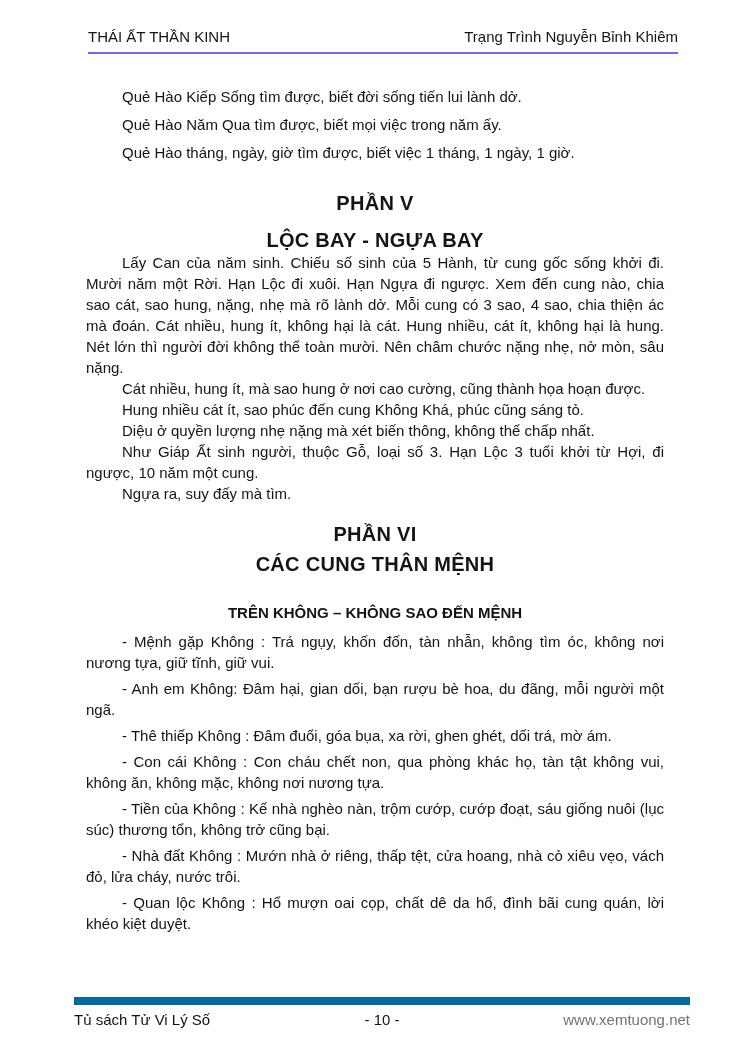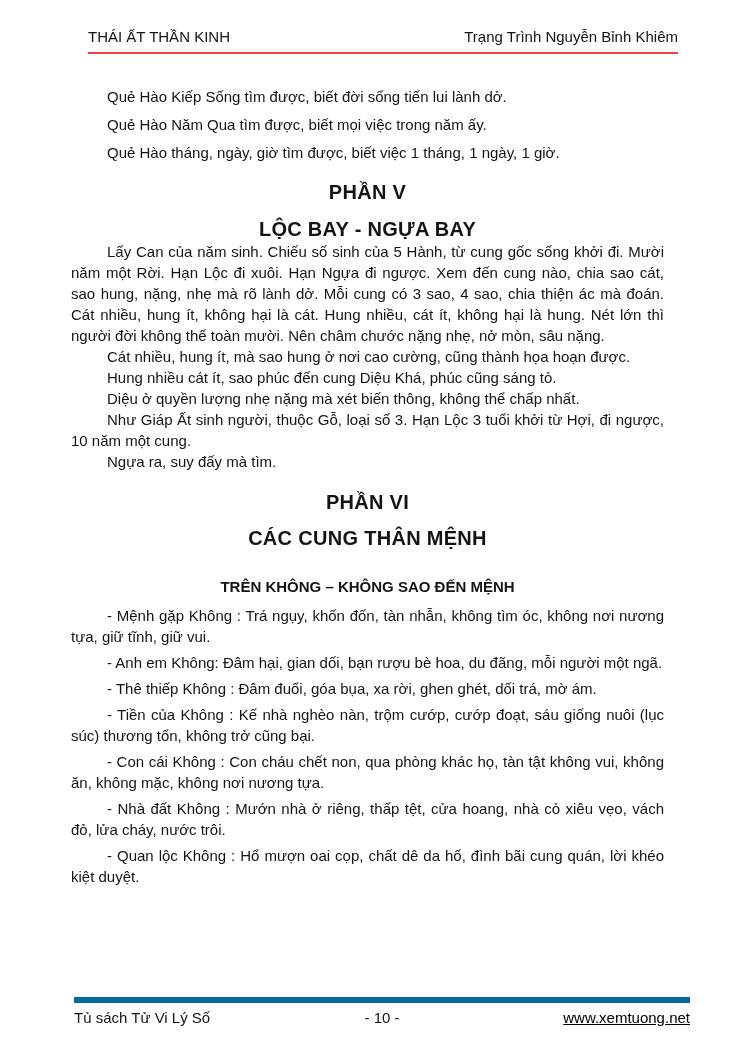--- a/index.html
+++ b/index.html
@@ -17,76 +17,75 @@
   }
   .header {
     position: absolute;
     top: 26px;
     left: 88px;
     right: 66px;
     display: flex;
     justify-content: space-between;
     align-items: flex-end;
     padding-bottom: 5px;
-    border-bottom: 2px solid #ef4444;
+    border-bottom: 2px solid #8b5cf6;
     font-size: 15px;
   }
   .content {
     position: absolute;
     top: 86px;
-    left: 71px;
+    left: 86px;
     right: 80px;
   }
   .content p {
     margin: 0;
     text-align: justify;
     text-indent: 36px;
   }
   .intro p { margin-bottom: 7px; }
   h1 {
     margin: 0;
     font-size: 20px;
     line-height: 24px;
     font-weight: bold;
     text-align: center;
     text-indent: 0;
     letter-spacing: 0.3px;
   }
-  .h-part5 { margin-top: 17px; }
+  .h-part5 { margin-top: 28px; }
   .h-sub5  { margin-top: 13px; }
   .h-part6 { margin-top: 18px; }
-  .h-sub6  { margin-top: 12px; }
+  .h-sub6  { margin-top: 6px; }
   .subheading {
     margin-top: 26px;
     font-size: 15px;
     line-height: 21px;
     font-weight: bold;
     text-align: center;
   }
   .p-first { margin-top: 24px; }
   .p-line  { margin-top: 6px; }
   .dash-list p { margin-top: 5px; }
   .dash-list p.first { margin-top: 8px; }
   .footer {
     position: absolute;
     top: 997px;
     left: 74px;
     right: 54px;
-    border-top: 6px solid #0369a1;
+    border-top: 8px solid #0369a1;
     padding-top: 4px;
     display: flex;
     align-items: baseline;
     font-size: 15px;
   }
   .footer .f-left   { flex: 1; text-align: left; }
   .footer .f-center { flex: 1; text-align: center; }
   .footer .f-right  { flex: 1; text-align: right; }
   .footer a.site {
-    color: #000000;
-    text-decoration: underline;
+    color: #737373;
     cursor: pointer;
   }
 </style>
 </head>
 <body>
 
 <div class="page">
 
   <div class="header">
     <span>THÁI ẤT THẦN KINH</span>
@@ -99,36 +98,36 @@
       <p>Quẻ Hào Kiếp Sống tìm được, biết đời sống tiến lui lành dở.</p>
       <p>Quẻ Hào Năm Qua tìm được, biết mọi việc trong năm ấy.</p>
       <p>Quẻ Hào tháng, ngày, giờ tìm được, biết việc 1 tháng, 1 ngày, 1 giờ.</p>
     </div>
 
     <h1 class="h-part5">PHẦN V</h1>
     <h1 class="h-sub5">LỘC BAY - NGỰA BAY</h1>
 
     <p class="p-first">Lấy Can của năm sinh. Chiếu số sinh của 5 Hành, từ cung gốc sống khởi đi. Mười năm một Rời. Hạn Lộc đi xuôi. Hạn Ngựa đi ngược. Xem đến cung nào, chia sao cát, sao hung, nặng, nhẹ mà rõ lành dở. Mỗi cung có 3 sao, 4 sao, chia thiện ác mà đoán. Cát nhiều, hung ít, không hại là cát. Hung nhiều, cát ít, không hại là hung. Nét lớn thì người đời không thể toàn mười. Nên châm chước nặng nhẹ, nở mòn, sâu nặng.</p>
     <p class="p-line">Cát nhiều, hung ít, mà sao hung ở nơi cao cường, cũng thành họa hoạn được.</p>
-    <p class="p-line">Hung nhiều cát ít, sao phúc đến cung Diệu Khá, phúc cũng sáng tỏ.</p>
+    <p class="p-line">Hung nhiều cát ít, sao phúc đến cung Không Khá, phúc cũng sáng tỏ.</p>
     <p class="p-line">Diệu ở quyền lượng nhẹ nặng mà xét biến thông, không thể chấp nhất.</p>
     <p class="p-line">Như Giáp Ất sinh người, thuộc Gỗ, loại số 3. Hạn Lộc 3 tuổi khởi từ Hợi, đi ngược, 10 năm một cung.</p>
     <p class="p-line">Ngựa ra, suy đấy mà tìm.</p>
 
     <h1 class="h-part6">PHẦN VI</h1>
     <h1 class="h-sub6">CÁC CUNG THÂN MỆNH</h1>
 
     <div class="subheading">TRÊN KHÔNG – KHÔNG SAO ĐẾN MỆNH</div>
 
     <div class="dash-list">
       <p class="first">- Mệnh gặp Không : Trá ngụy, khốn đốn, tàn nhẫn, không tìm óc, không nơi nương tựa, giữ tĩnh, giữ vui.</p>
       <p>- Anh em Không: Đâm hại, gian dối, bạn rượu bè hoa, du đãng, mỗi người một ngã.</p>
       <p>- Thê thiếp Không : Đâm đuổi, góa bụa, xa rời, ghen ghét, dối trá, mờ ám.</p>
+      <p>- Con cái Không : Con cháu chết non, qua phòng khác họ, tàn tật không vui, không ăn, không mặc, không nơi nương tựa.</p>
       <p>- Tiền của Không : Kế nhà nghèo nàn, trộm cướp, cướp đoạt, sáu giống nuôi (lục súc) thương tổn, không trở cũng bại.</p>
-      <p>- Con cái Không : Con cháu chết non, qua phòng khác họ, tàn tật không vui, không ăn, không mặc, không nơi nương tựa.</p>
       <p>- Nhà đất Không : Mướn nhà ở riêng, thấp tệt, cửa hoang, nhà cỏ xiêu vẹo, vách đỏ, lửa cháy, nước trôi.</p>
       <p>- Quan lộc Không : Hổ mượn oai cọp, chất dê da hổ, đình bãi cung quán, lời khéo kiệt duyệt.</p>
     </div>
 
   </div>
 
   <div class="footer">
     <span class="f-left">Tủ sách Tử Vi Lý Số</span>
     <span class="f-center">- 10 -</span>
     <span class="f-right"><a class="site">www.xemtuong.net</a></span>

